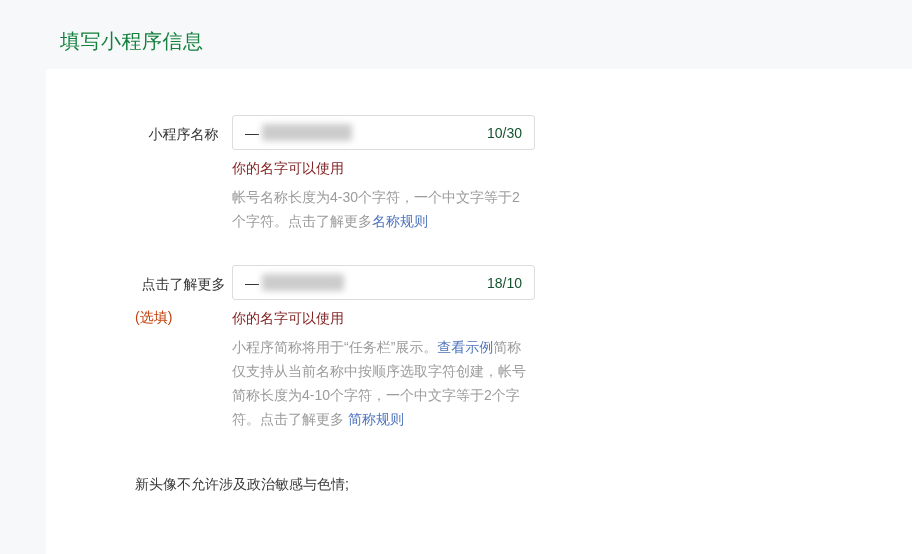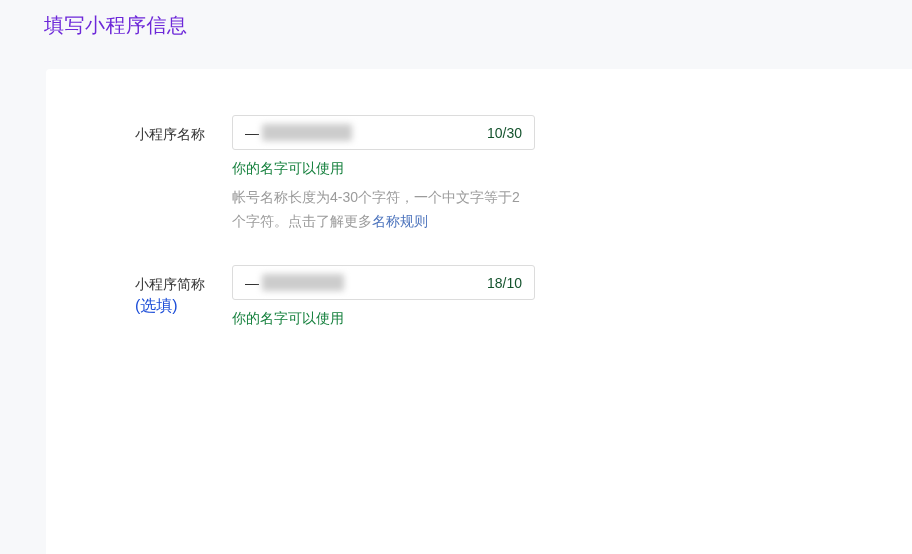--- a/index.html
+++ b/index.html
@@ -4,42 +4,42 @@
 <style>
   * { box-sizing: border-box; }
   html, body {
     margin: 0; padding: 0;
     width: 912px; height: 554px;
     overflow: hidden;
     background: #f7f8fa;
     font-family: "Liberation Sans", "DejaVu Sans", sans-serif;
   }
   .page-title {
-    margin: 0;
+    margin: 16px;
     padding: 11px 0 0 44px;
     font-size: 20px;
     font-weight: 500;
-    color: #6d28d9;
+    color: #15803d;
     line-height: 28px;
     letter-spacing: 0.5px;
   }
   .card {
     position: absolute;
     left: 46px; top: 69px;
     width: 880px; height: 520px;
     background: #ffffff;
     border-radius: 4px;
     padding: 46px 0 0 89px;
   }
   .field-row { display: flex; }
   .field-row.row-gap-2 { margin-top: 32px; }
   .field-row.row-gap-3 { margin-top: 38px; }
   .field-label-col { width: 97px; flex-shrink: 0; padding-top: 9px; }
-  .field-label { font-size: 14px; color: #353535; line-height: 20px; }
-  .optional-note { font-size: 16px; color: #1d4ed8; line-height: 20px; margin-top: 2px; }
+  .field-label { font-size: 14px; color: #353535; line-height: 20px; text-align: center; }
+  .optional-note { font-size: 14px; color: #c2410c; line-height: 20px; margin-top: 13px; }
   .field-content.narrow { width: 303px; }
   .field-content.wide { width: 628px; }
   .text-input {
     display: flex; align-items: center;
     width: 303px; height: 35px;
     border: 1px solid #dcdcdc;
     border-radius: 3px;
     background: #fff;
     padding: 0 12px;
     font-size: 14px; color: #333;
@@ -54,21 +54,21 @@
     filter: blur(3px);
     margin-left: 3px;
   }
   .redacted.w1 { width: 90px; }
   .redacted.w2 { width: 82px; }
   .char-counter { margin-left: auto; color: #14532d; font-size: 14px; }
   .success-msg {
     margin-top: 10px;
     font-size: 14px;
     line-height: 17px;
-    color: #15803d;
+    color: #7f1d1d;
   }
   .help-text {
     margin: 8px 4px 0 0;
     font-size: 14px;
     line-height: 24px;
     color: #9b9b9b;
   }
   .link { color: #4d74bd; text-decoration: none; cursor: pointer; }
   .avatar-desc {
     font-size: 14px;
@@ -95,35 +95,37 @@
           <span class="redacted w1"></span>
           <span class="char-counter">10/30</span>
         </div>
         <div class="success-msg">你的名字可以使用</div>
         <p class="help-text"><span>帐号名称长度为4-30个字符，一个中文字等于2个字符。点击了解更多</span><a class="link">名称规则</a></p>
       </div>
     </div>
 
     <div class="field-row row-gap-2">
       <div class="field-label-col">
-        <div class="field-label">小程序简称</div>
+        <div class="field-label">点击了解更多</div>
         <div class="optional-note">(选填)</div>
       </div>
       <div class="field-content narrow">
         <div class="text-input">
           <span class="input-value">—</span>
           <span class="redacted w2"></span>
           <span class="char-counter">18/10</span>
         </div>
         <div class="success-msg">你的名字可以使用</div>
+        <p class="help-text"><span>小程序简称将用于“任务栏”展示。</span><a class="link">查看示例</a><span>简称仅支持从当前名称中按顺序选取字符创建，帐号简称长度为4-10个字符，一个中文字等于2个字符。点击了解更多 </span><a class="link">简称规则</a></p>
       </div>
     </div>
 
     <div class="field-row row-gap-3">
       <div class="field-content wide">
         <div class="avatar-desc">
+          <div>新头像不允许涉及政治敏感与色情;</div>
         </div>
 
       </div>
     </div>
 
   </div>
 </div>
 
 </body></html>

